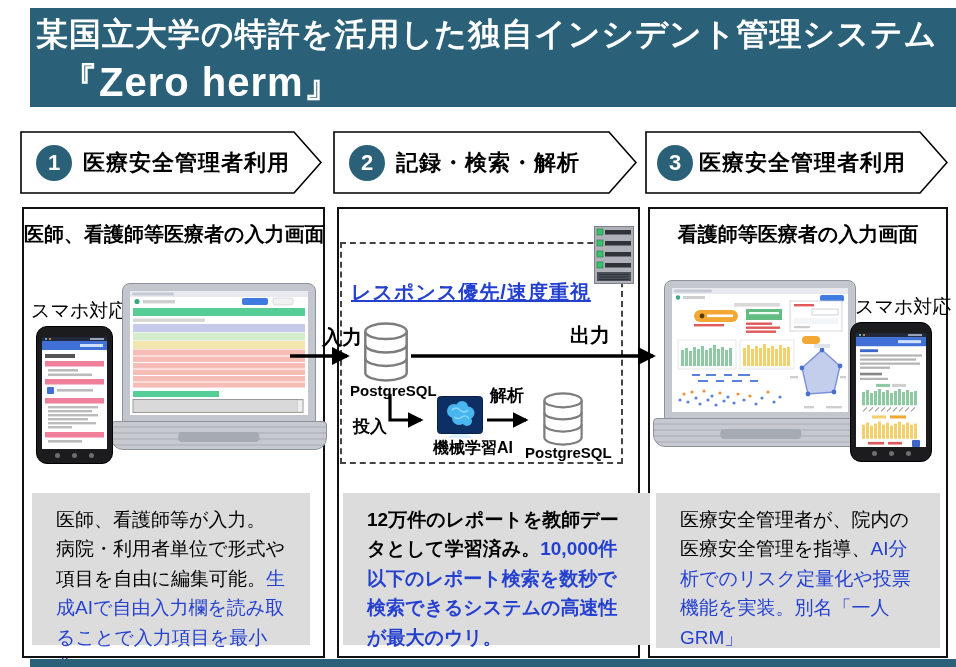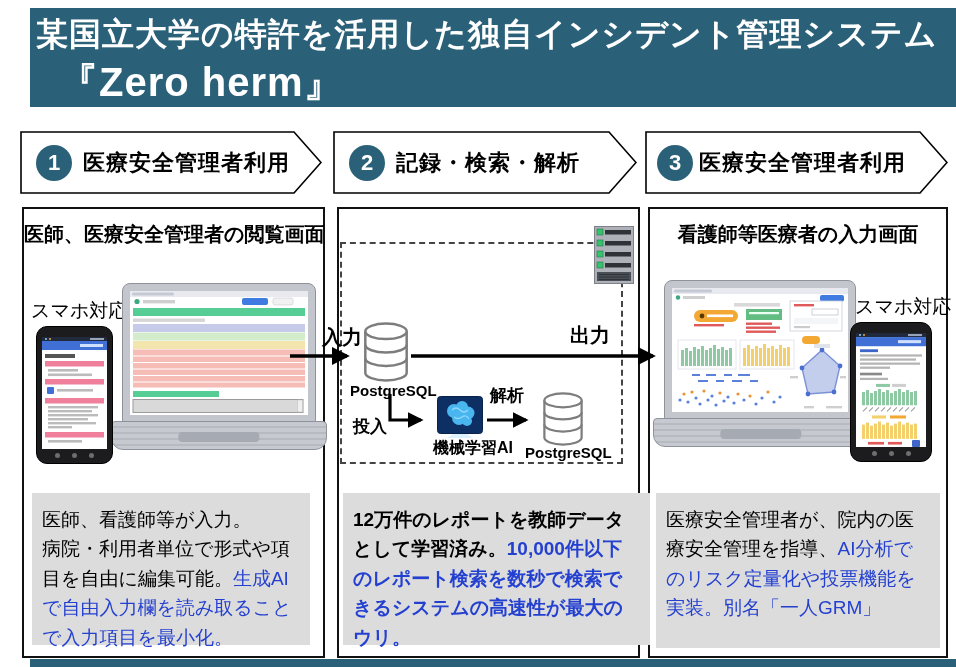--- a/index.html
+++ b/index.html
@@ -16,21 +16,21 @@
   .chevron{top:131px;height:63px;}
   .chev-bg{position:absolute;left:0;top:0;width:100%;height:100%;}
   .chev-content{position:absolute;inset:0;display:flex;align-items:center;padding-left:16px;gap:11px;}
   .badge{width:36px;height:36px;border-radius:50%;background:#2B6178;color:#fff;font-size:22px;
          font-weight:bold;display:flex;align-items:center;justify-content:center;flex:0 0 auto;}
   .chev-label{font-size:22px;font-weight:bold;letter-spacing:1px;white-space:nowrap;}
 
   
   .col{top:207px;height:451px;border:2px solid #111;background:#fff;box-sizing:border-box;}
   .col-heading{font-size:20px;font-weight:bold;text-align:center;white-space:nowrap;}
-  .note{background:#dcdcdc;font-size:19px;line-height:1.55;padding:12px 10px;box-sizing:border-box;}
+  .note{background:#dcdcdc;font-size:19px;line-height:1.55;padding:12px 24px;box-sizing:border-box;}
   .pre{white-space:pre-wrap;}
   .blue{color:#2440D0;}
 
   
   .dashed-box{border:2px dashed #444;box-sizing:border-box;}
   .server-title{font-size:19px;font-weight:bold;letter-spacing:1px;white-space:nowrap;}
   .server-sub{font-size:20px;font-weight:bold;color:#2440D0;text-decoration:underline;letter-spacing:1px;white-space:nowrap;}
   .flow-label{font-size:20px;font-weight:600;white-space:nowrap;}
   .flow-label-sm{font-size:17px;font-weight:600;white-space:nowrap;}
   .db-label{font-size:15px;font-weight:bold;white-space:nowrap;}
@@ -89,21 +89,21 @@
     <div class="chev-content" style="padding-left:12px;gap:6px;">
       <span class="badge">3</span>
       <span class="chev-label">医療安全管理者利用</span>
     </div>
   </div>
 
   <div class="abs col" style="left:22px;width:303px;"></div>
   <div class="abs col" style="left:337px;width:303px;"></div>
   <div class="abs col" style="left:648px;width:300px;"></div>
 
-  <div class="abs col-heading" style="left:24px;top:221px;width:299px;">医師、医療安全管理者の閲覧画面</div>
+  <div class="abs col-heading" style="left:24px;top:221px;width:299px;">医師、看護師等医療者の入力画面</div>
   <div class="abs" style="left:31px;top:298px;font-size:19px;">スマホ対応</div>
 
   <div class="abs laptop-screen" style="left:122px;top:283px;width:194px;height:140px;z-index:2;">
     <div class="inner">
       <svg viewBox="0 0 178 124" width="100%" height="100%" preserveAspectRatio="none">
         <rect width="178" height="124" fill="#fff"></rect>
         <rect width="178" height="6" fill="#e8eaf0"></rect>
         <rect x="2" y="1.5" width="42" height="3" rx="1.5" fill="#c5c9d4"></rect>
         <circle cx="7" cy="10.5" r="2.6" fill="#3aa97e"></circle>
         <rect x="13" y="9" width="32" height="3.4" fill="#cfcfcf"></rect>
@@ -177,20 +177,21 @@
       <rect x="11" y="15" width="26" height="4.5" fill="#2f3338"></rect>
       <rect x="3" y="25" width="6" height="6" fill="#37c26e" stroke="#1f7a44" stroke-width="0.6"></rect>
       <rect x="11" y="26" width="26" height="4.5" fill="#2f3338"></rect>
       <rect x="3" y="36" width="6" height="6" fill="#37c26e" stroke="#1f7a44" stroke-width="0.6"></rect>
       <rect x="11" y="37" width="26" height="4.5" fill="#2f3338"></rect>
     </g>
     <rect x="3" y="46" width="34" height="9" fill="#4a4f57"></rect>
     <path d="M5 48.5 h30 M5 51 h30 M5 53.5 h30" stroke="#30343a" stroke-width="1"></path>
   </svg>
 
+  <div class="abs server-sub" style="left:351px;top:279px;">レスポンス優先/速度重視</div>
 
   <div class="abs flow-label" style="left:322px;top:324px;text-align:right;">入力</div>
   <div class="abs flow-label" style="left:570px;top:322px;">出力</div>
   <div class="abs flow-label-sm" style="left:353px;top:415px;">投入</div>
   <div class="abs flow-label-sm" style="left:490px;top:384px;">解析</div>
 
   <svg class="abs" style="left:362px;top:322px;" width="48" height="60" viewBox="0 0 46 58">
     <path d="M3 9 v40 a20 7.5 0 0 0 40 0 V9" fill="#fff" stroke="#7d7d7d" stroke-width="2.4"></path>
     <ellipse cx="23" cy="9" rx="20" ry="7.5" fill="#fff" stroke="#7d7d7d" stroke-width="2.4"></ellipse>
     <path d="M3 22 a20 7.5 0 0 0 40 0" fill="none" stroke="#7d7d7d" stroke-width="2.4"></path>

